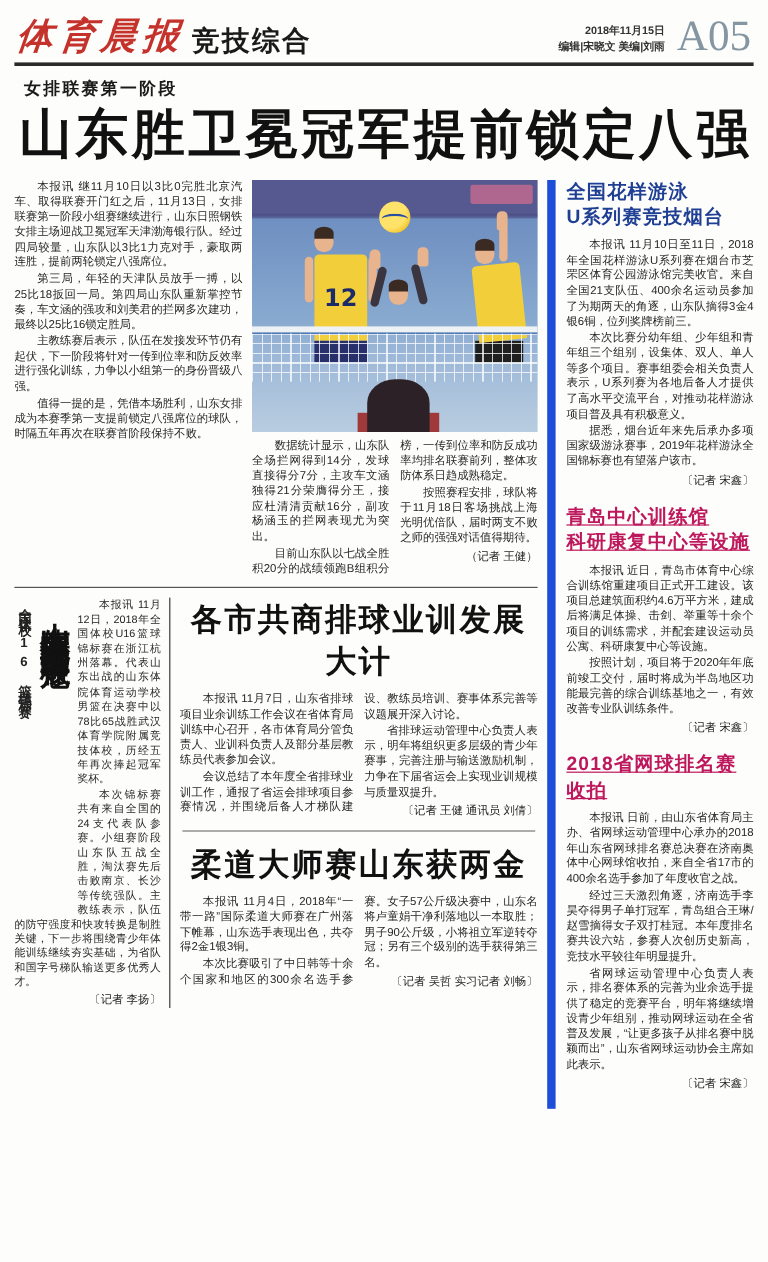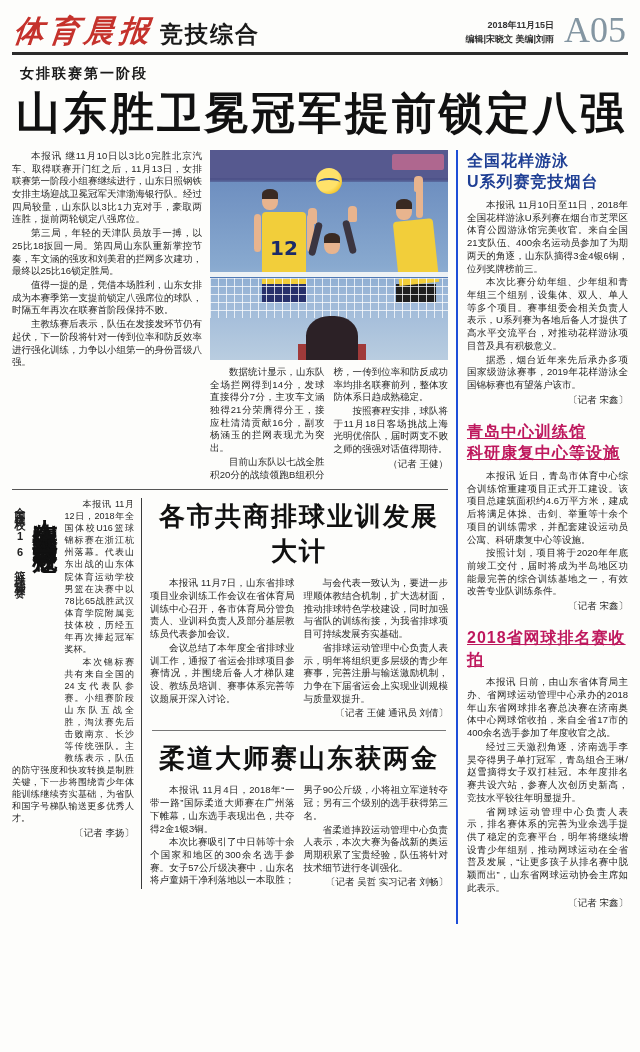--- a/index.html
+++ b/index.html
@@ -23,21 +23,21 @@
   .date-block { text-align:right; font-size:9px; font-weight:bold; color:#333; line-height:1.5; }
   .page-no { font-family:"Liberation Serif", serif; font-size:36px; color:#8496a2; line-height:0.9; }
   .header-rule { height:3px; background:#2b2b2b; margin:0 0 10px 0; }
 
   
   .kicker { font-size:14px; font-weight:bold; color:#1a1a1a; letter-spacing:2px; margin:2px 0 6px 8px; }
   .headline { font-size:44px; font-weight:900; color:#111; letter-spacing:3px; margin:0 0 12px 4px; line-height:1.1; }
 
   .body-grid { display:flex; }
   .main-area { width:444px; padding-right:8px; }
-  .sidebar { width:172px; border-left:2px solid #1d4ed8; padding-left:9px; }
+  .sidebar { width:172px; border-left:7px solid #1d4ed8; padding-left:9px; }
 
   .lead-body { display:flex; gap:8px; }
   .lead-left { width:198px; }
   .lead-center { width:238px; }
 
   p.t { font-size:9.5px; line-height:1.34; text-align:justify; text-indent:2em; color:#262626; margin-bottom:1px; }
   .byline { font-size:9.5px; text-align:right; color:#262626; margin-top:2px; }
 
   
   .photo { position:relative; width:238px; height:210px; overflow:hidden; background:linear-gradient(#56598f 0%, #56598f 14%, #6e8fc0 15%, #88a9cf 55%, #9db8d8 70%, #b9cde0 100%); margin-bottom:6px; }
@@ -112,22 +112,22 @@
   <h1 class="headline">山东胜卫冕冠军提前锁定八强</h1>
 
   <div class="body-grid">
 
     <div class="main-area">
 
       <div class="lead-body">
         <div class="lead-left">
           <p class="t">本报讯 继11月10日以3比0完胜北京汽车、取得联赛开门红之后，11月13日，女排联赛第一阶段小组赛继续进行，山东日照钢铁女排主场迎战卫冕冠军天津渤海银行队。经过四局较量，山东队以3比1力克对手，豪取两连胜，提前两轮锁定八强席位。</p>
           <p class="t">第三局，年轻的天津队员放手一搏，以25比18扳回一局。第四局山东队重新掌控节奏，车文涵的强攻和刘美君的拦网多次建功，最终以25比16锁定胜局。</p>
+          <p class="t">主教练赛后表示，队伍在发接发环节仍有起伏，下一阶段将针对一传到位率和防反效率进行强化训练，力争以小组第一的身份晋级八强。</p>
           <p class="t">值得一提的是，凭借本场胜利，山东女排成为本赛季第一支提前锁定八强席位的球队，时隔五年再次在联赛首阶段保持不败。</p>
-          <p class="t">主教练赛后表示，队伍在发接发环节仍有起伏，下一阶段将针对一传到位率和防反效率进行强化训练，力争以小组第一的身份晋级八强。</p>
         </div>
 
         <div class="lead-center">
 
           <div class="photo">
             <div class="signage"></div>
             <div class="banner-stripe"></div>
             <div class="ball"></div>
 
             <div class="player" style="left:52px; top:42px;">
@@ -190,34 +190,32 @@
           <p class="t">本次锦标赛共有来自全国的24支代表队参赛。小组赛阶段山东队五战全胜，淘汰赛先后击败南京、长沙等传统强队。主教练表示，队伍的防守强度和快攻转换是制胜关键，下一步将围绕青少年体能训练继续夯实基础，为省队和国字号梯队输送更多优秀人才。</p>
           <div class="byline">〔记者 李扬〕</div>
         </div>
 
         <div class="middle-col">
           <div>
             <div class="mid-headline">各市共商排球业训发展大计</div>
             <div class="two-col">
               <p class="t">本报讯 11月7日，山东省排球项目业余训练工作会议在省体育局训练中心召开，各市体育局分管负责人、业训科负责人及部分基层教练员代表参加会议。</p>
               <p class="t">会议总结了本年度全省排球业训工作，通报了省运会排球项目参赛情况，并围绕后备人才梯队建设、教练员培训、赛事体系完善等议题展开深入讨论。</p>
-              <p class="t">与会代表一致认为，要进一步理顺体教结合机制，扩大选材面，推动排球特色学校建设，同时加强与省队的训练衔接，为我省排球项目可持续发展夯实基础。</p>
               <p class="t">省排球运动管理中心负责人表示，明年将组织更多层级的青少年赛事，完善注册与输送激励机制，力争在下届省运会上实现业训规模与质量双提升。</p>
               <div class="byline">〔记者 王健 通讯员 刘倩〕</div>
             </div>
           </div>
 
           <div class="article-sep"></div>
 
           <div>
             <div class="mid-headline">柔道大师赛山东获两金</div>
             <div class="two-col">
               <p class="t">本报讯 11月4日，2018年“一带一路”国际柔道大师赛在广州落下帷幕，山东选手表现出色，共夺得2金1银3铜。</p>
               <p class="t">本次比赛吸引了中日韩等十余个国家和地区的300余名选手参赛。女子57公斤级决赛中，山东名将卢童娟干净利落地以一本取胜；男子90公斤级，小将祖立军逆转夺冠；另有三个级别的选手获得第三名。</p>
-              <p class="t">省柔道摔跤运动管理中心负责人表示，本次大赛为备战新的奥运周期积累了宝贵经验，队伍将针对技术细节进行冬训强化。</p>
               <div class="byline">〔记者 吴哲 实习记者 刘畅〕</div>
             </div>
           </div>
         </div>
 
       </div>
     </div>
 
     <div class="sidebar">
 

